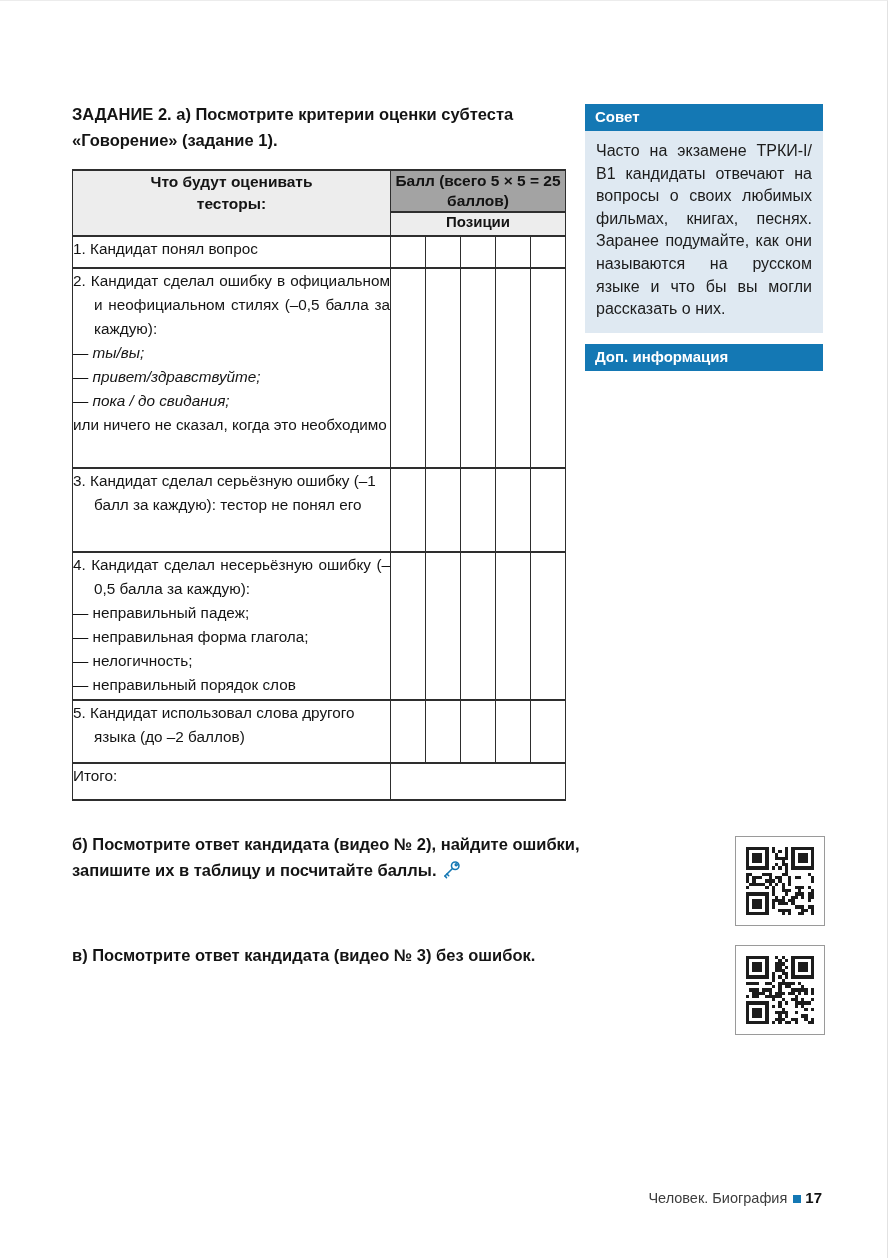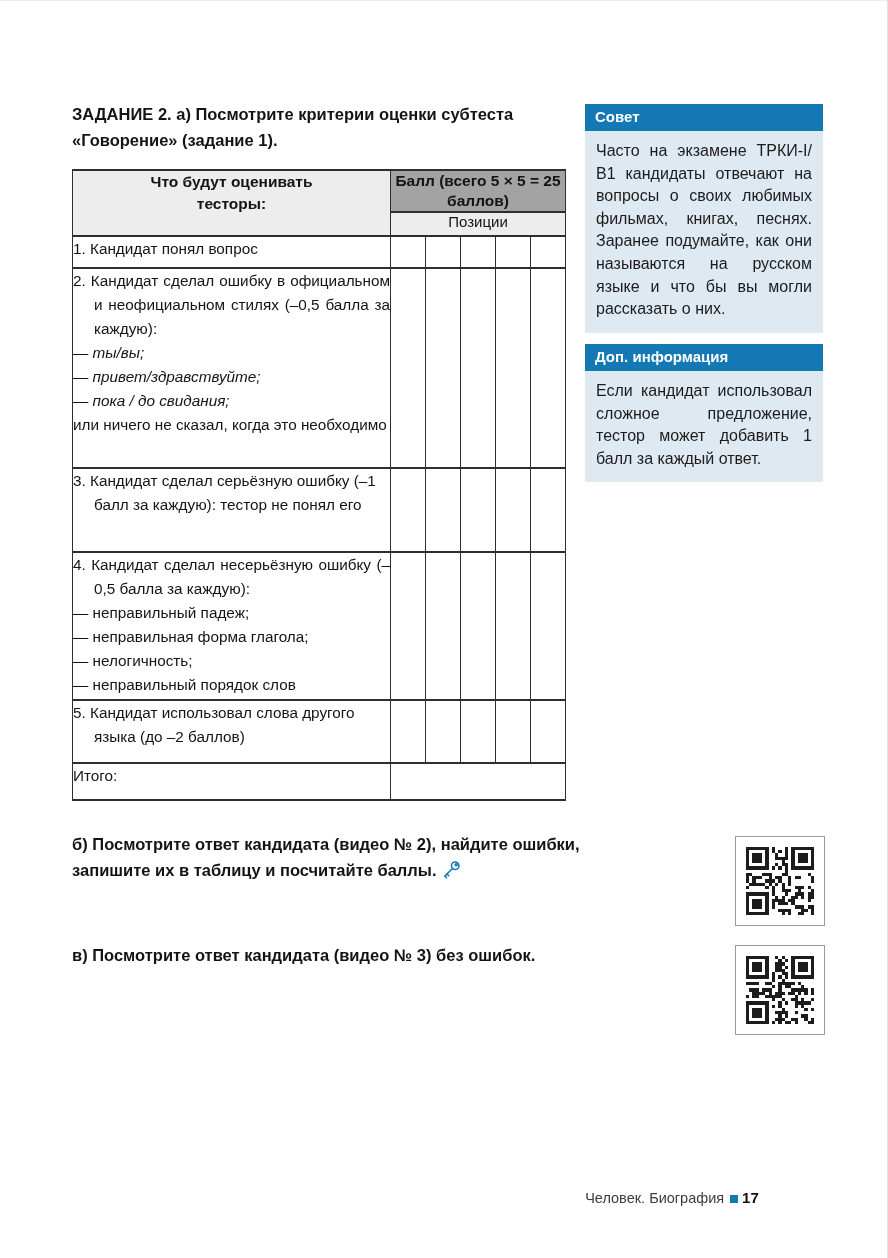--- a/index.html
+++ b/index.html
@@ -30,21 +30,21 @@
   td.crit-h{
     background:#ededed;text-align:center;vertical-align:middle;
     font-weight:bold;white-space:pre-line;line-height:1.4;font-size:15.5px;
   }
   td.score-h{
     background:#a3a3a3;text-align:center;vertical-align:middle;
     font-weight:bold;line-height:1.3;font-size:15.5px;padding:2px 4px;
   }
   td.pos-h{
     background:#ededed;text-align:center;vertical-align:middle;
-    border-top:1px solid #2e2e2e;font-size:15px;
+    border-top:1px solid #2e2e2e;font-size:15px;font-weight:bold;
   }
   tr.h-top{height:40px;} tr.h-pos{height:24px;}
   td.crit-cell{padding:5px 8px 5px 10px;line-height:24px;}
   .line.num{padding-left:21px;text-indent:-21px;}
   .line.justify{text-align:justify;}
   .line.italic{font-style:italic;}
   td.pos-cell{background:#ffffff;}
   td.total-cell{padding:6px 8px 6px 10px;line-height:24px;height:24px;vertical-align:middle;}
   
   .sidebox{position:absolute;left:585px;width:238px;}
@@ -68,21 +68,21 @@
   .key-ic{vertical-align:-5px;margin-left:4px;}
   
   .qr-box{
     position:absolute;width:88px;height:88px;background:#ffffff;
     border:1px solid #9a9a9a;display:flex;align-items:center;justify-content:center;
   }
   #qr-1{left:735px;top:835px;}
   #qr-2{left:735px;top:944px;}
   
   .footer{
-    position:absolute;top:1188px;left:522px;width:300px;text-align:center;
+    position:absolute;top:1188px;left:522px;width:300px;text-align:right;
     font-size:14.5px;color:#3d3d3d;
   }
   .footer .sq{
     display:inline-block;width:8px;height:8px;background:#1478b4;
     margin:0 4px 0 6px;
   }
   .footer .pagenum{font-weight:bold;color:#111111;font-size:15px;}
 </style>
 </head>
 <body>
@@ -178,21 +178,20 @@
   </table>
 </div>
 
 <div class="sidebox" id="tip-box">
   <div class="bar">Совет</div>
   <div class="body">Часто на экзамене ТРКИ-I/В1 кандидаты отвечают на вопросы о своих любимых фильмах, книгах, песнях. Заранее подумайте, как они называются на русском языке и что бы вы могли рассказать о них.</div>
 </div>
 
 <div class="sidebox" id="extra-box">
   <div class="bar">Доп. информация</div>
-  <div class="body">Если кандидат использовал сложное предложение, тестор может добавить 1 балл за каждый ответ.</div>
 </div>
 
 <div class="task" id="task-b">
   <span>б) Посмотрите ответ кандидата (видео № 2), найдите ошибки, запишите их в таблицу и посчитайте баллы.</span><svg class="key-ic" viewBox="0 0 24 24" width="22" height="22">
     <g fill="none" stroke="#1478b4" stroke-width="1.7" stroke-linecap="round" stroke-linejoin="round">
       <circle cx="16.6" cy="7.4" r="4.1"></circle>
       <circle cx="17.7" cy="6.3" r="1.1"></circle>
       <path d="M13.6 10.4 L5.4 18.6"></path>
       <path d="M7.6 16.4 L9.5 18.3"></path>
       <path d="M5.4 18.6 L7.1 20.3"></path>

